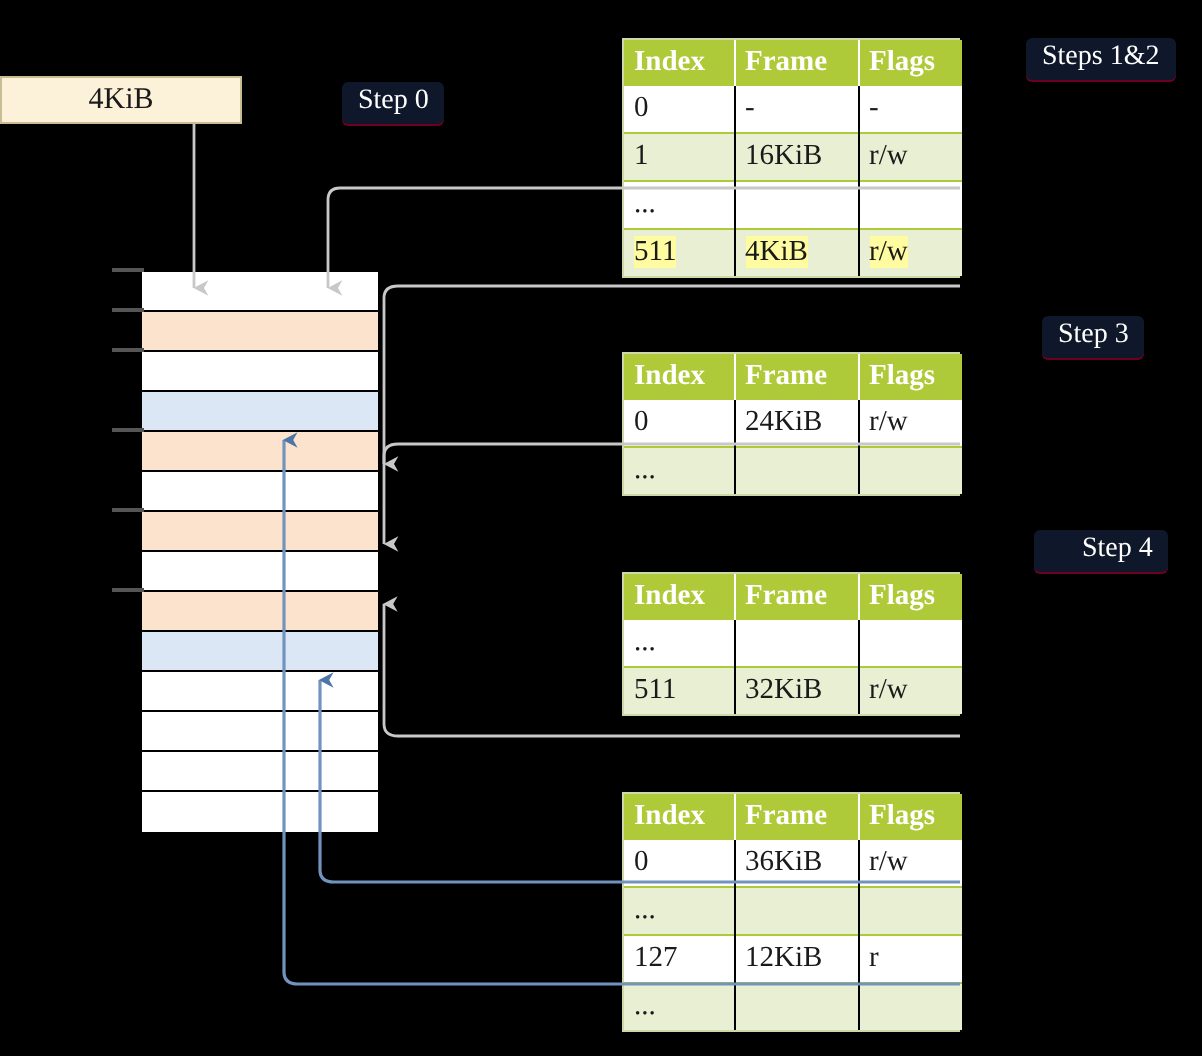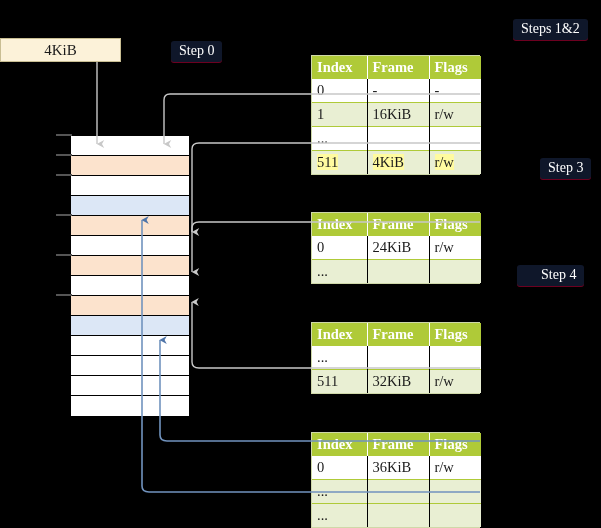--- a/index.html
+++ b/index.html
@@ -19,21 +19,21 @@
 
   
   .memgrid{position:absolute;border:1.5px solid #000;box-sizing:border-box;}
   .memrow{position:absolute;left:0;right:0;box-sizing:border-box;
           border-bottom:1.5px solid #000;}
   .memrow:last-child{border-bottom:none;}
   .tick{position:absolute;height:1.5px;background:#555;}
 
   
   .ptable{position:absolute;border:1px solid #cfd8a8;box-sizing:border-box;
-          border-collapse:collapse;background:#86efac;margin-top:36px;}
+          border-collapse:collapse;background:#86efac;}
   .ptable table{border-collapse:collapse;width:100%;table-layout:fixed;}
   .ptable th{background:#AFCA38;color:#fff;font-weight:bold;font-size:14.5px;
              text-align:left;padding:2px 5px;border-right:1.5px solid #fff;
              line-height:1.25;}
   .ptable th:last-child{border-right:none;}
   .ptable td{font-size:14.5px;color:#1a1a1a;padding:2px 5px;
              border-right:1px solid #000;border-top:1px solid #AFCA38;
              line-height:1.3;height:20px;box-sizing:border-box;
              overflow:hidden;white-space:nowrap;}
   .ptable td:last-child{border-right:none;}
@@ -49,21 +49,21 @@
 <body>
 
 <div class="stage">
 
   <div class="pagebox" style="left:0px;top:38px;width:121px;height:24px;">
     <span>4KiB</span>
   </div>
 
   <div class="steplabel" style="left:171px;top:41px;">Step 0</div>
   <div class="steplabel" style="left:513px;top:19px;">Steps 1&amp;2</div>
-  <div class="steplabel" style="left:540px;top:158px;">Step 3</div>
+  <div class="steplabel" style="left:521px;top:158px;">Step 3</div>
   <div class="steplabel" style="left:517px;top:265px;padding-left:24px;">Step 4</div>
 
   <div class="memgrid" id="memgrid" style="left:70px;top:135px;width:120px;height:280px;">
       <div class="memrow" style="top: 0px; height: 20px; background: rgb(255, 255, 255);"></div>
       <div class="memrow" style="top: 20px; height: 20px; background: rgb(252, 227, 205);"></div>
       <div class="memrow" style="top: 40px; height: 20px; background: rgb(255, 255, 255);"></div>
       <div class="memrow" style="top: 60px; height: 20px; background: rgb(220, 231, 246);"></div>
       <div class="memrow" style="top: 80px; height: 20px; background: rgb(252, 227, 205);"></div>
       <div class="memrow" style="top: 100px; height: 20px; background: rgb(255, 255, 255);"></div>
       <div class="memrow" style="top: 120px; height: 20px; background: rgb(252, 227, 205);"></div>
@@ -195,20 +195,25 @@
           <tr class="plain">
             <td>0</td>
             <td>36KiB</td>
             <td>r/w</td>
           </tr>
           <tr class="alt">
             <td>...</td>
             <td>&nbsp;</td>
             <td>&nbsp;</td>
           </tr>
+          <tr class="plain">
+            <td>127</td>
+            <td>12KiB</td>
+            <td>r</td>
+          </tr>
           <tr class="alt">
             <td>...</td>
             <td>&nbsp;</td>
             <td>&nbsp;</td>
           </tr>
         </tbody>
       </table>
     </div>
 
   <svg class="wires" viewBox="0 0 601 528">

